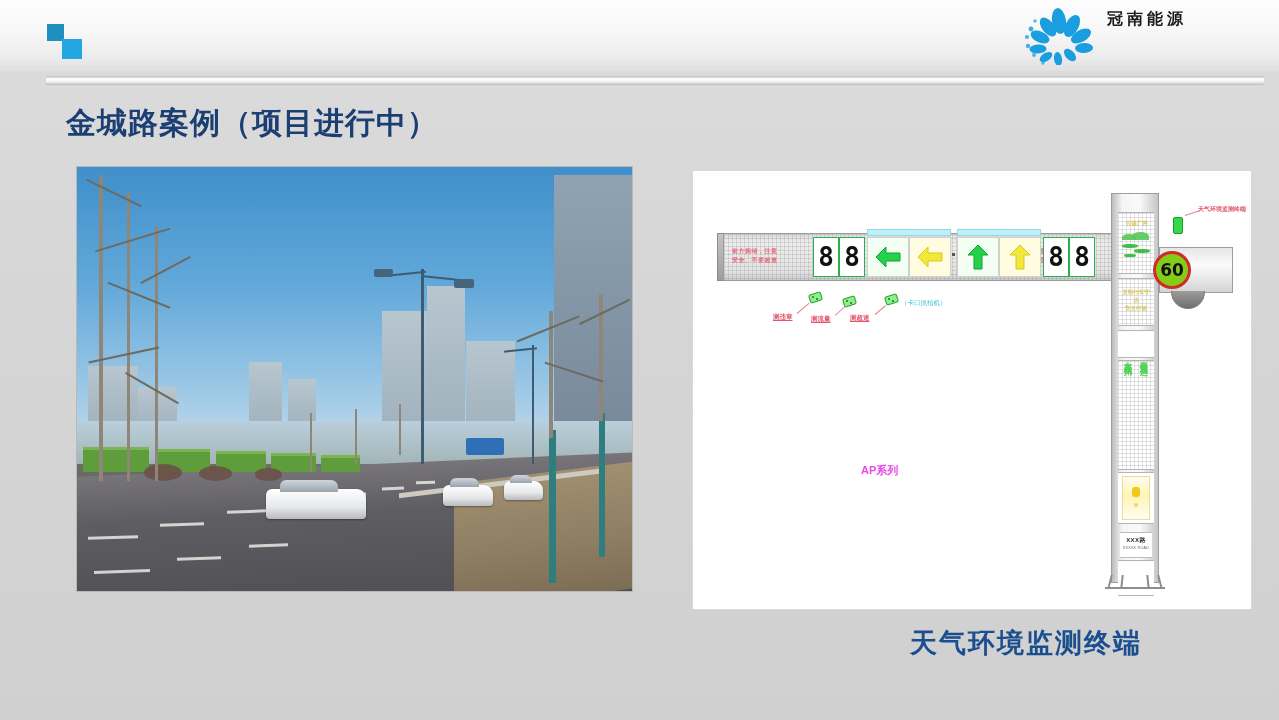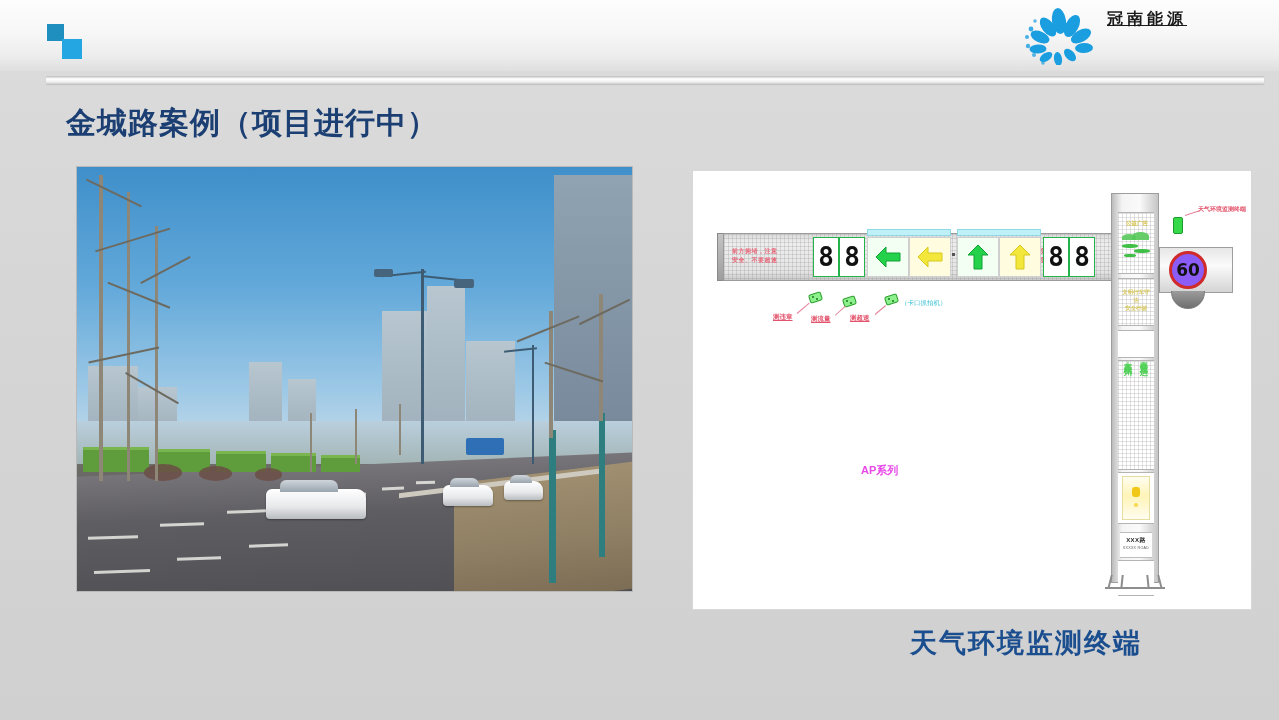--- a/index.html
+++ b/index.html
@@ -30,21 +30,21 @@
   .logo { position:absolute; right:14px; top:5px; width:250px; height:62px; }
   .logo-mark { position:absolute; left:0; top:2px; width:88px; height:58px; }
   .logo-text { position:absolute; left:92px; top:3px; width:158px; }
   .logo-name {
     font-size:32px; font-weight:bold; letter-spacing:-0.5px;
     color:#141414; font-family:"DejaVu Sans", sans-serif;
     line-height:34px;
   }
   .logo-sub {
     font-size:16px; font-weight:bold; color:#1a1a1a;
-    letter-spacing:4px; line-height:20px; margin-top:1px;text-decoration:underline;
+    letter-spacing:4px; line-height:20px; margin-top:1px;
   }
 
   
   .divider {
     position:absolute; left:46px; top:76px; width:1218px; height:8px;
     background: linear-gradient(180deg,#b9b9b9 0%,#ffffff 35%,#f2f2f2 70%,#cfcfcf 100%);
     border-radius:1px;
     box-shadow:0 1px 1px rgba(0,0,0,.12);
   }
 
@@ -255,22 +255,22 @@
   .base-leg{ position:absolute; width:2px; background:#8d8d8d; }
   .base-plate{ position:absolute; left:0; bottom:0; width:60px; height:2px; background:#8d8d8d;}
 
   
   .cross-arm{
     position:absolute; left:466px; top:76px; width:74px; height:46px;
     background:linear-gradient(180deg,#e6e6e6,#fbfbfb 40%,#d4d4d4);
     border:1px solid #9d9d9d;
   }
   .speed-sign{
-    position:absolute; left:476px; top:80px; width:38px; height:38px;
-    border:3px solid #d02b2b; border-radius:50%; background:#8b5cf6;
+    position:absolute; left:460px; top:80px; width:38px; height:38px;
+    border:3px solid #d02b2b; border-radius:50%; background:#84cc16;
     display:flex; align-items:center; justify-content:center;
     font-size:17px; font-weight:bold; color:#111;
     font-family:"DejaVu Sans", sans-serif;
   }
   .dome{
     position:absolute; left:478px; top:120px; width:34px; height:18px;
     background:linear-gradient(180deg,#9c9c9c,#6f6f6f);
     border-radius:0 0 18px 18px; border:1px solid #7d7d7d; border-top:none;
   }
   .weather-term{

